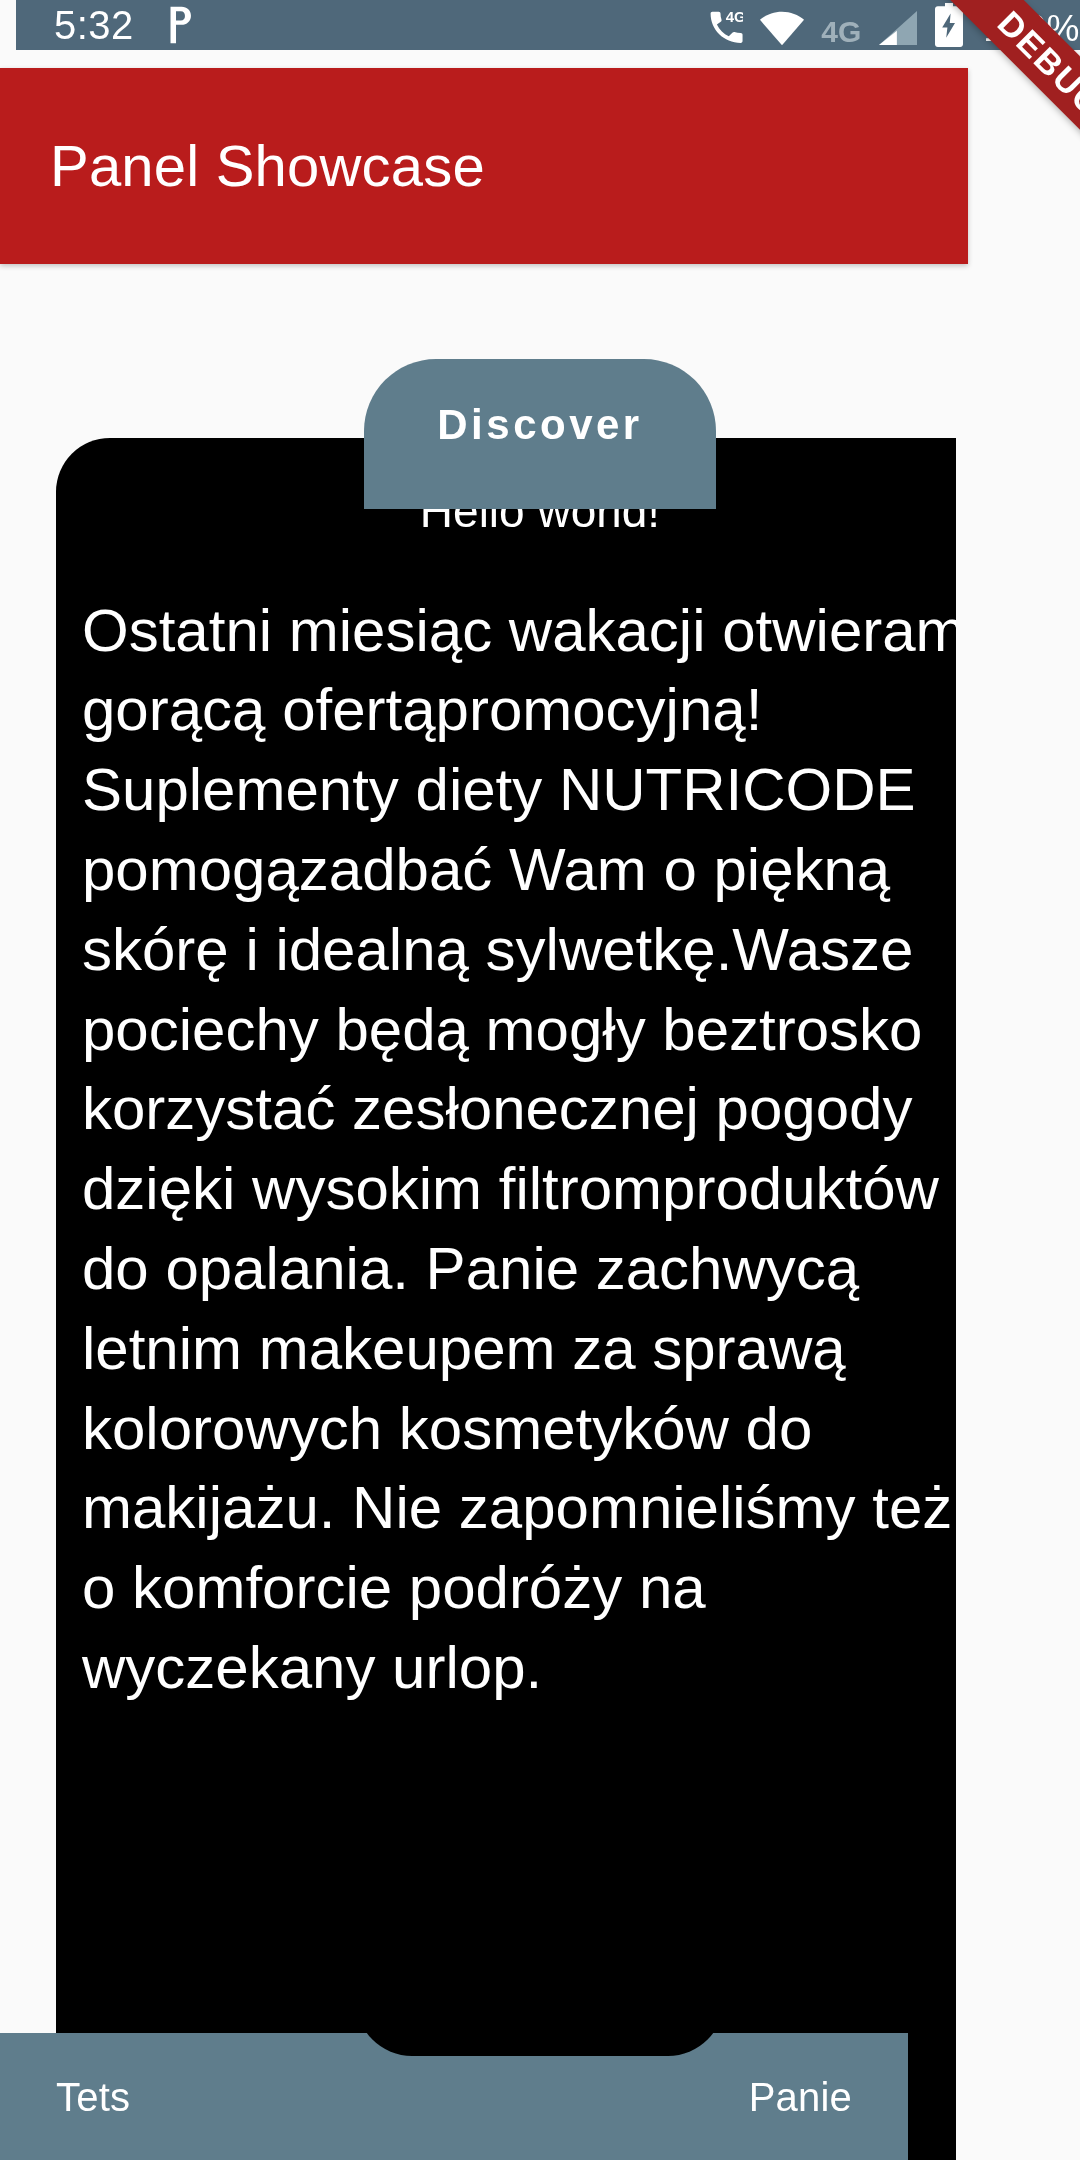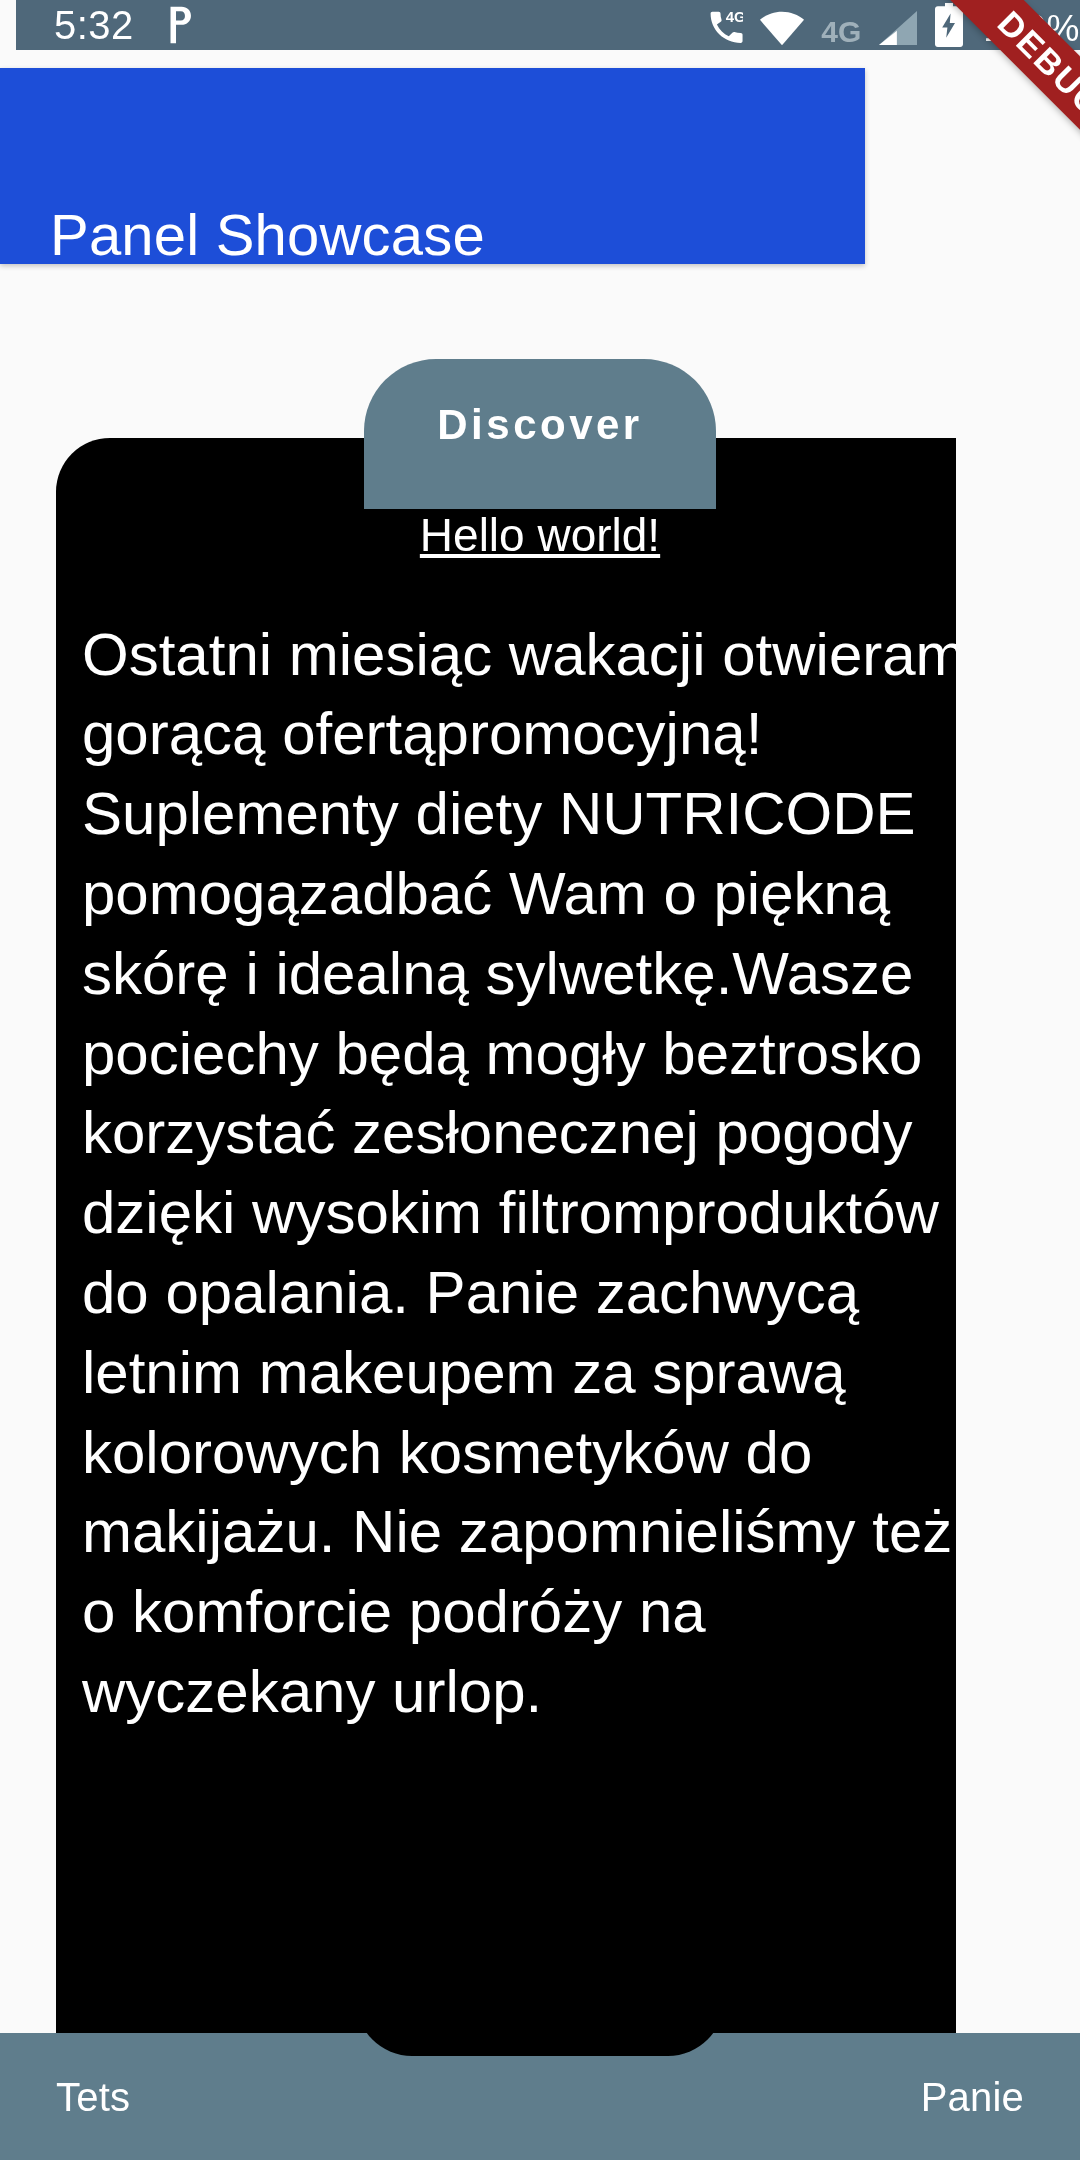--- a/index.html
+++ b/index.html
@@ -86,25 +86,25 @@
     transform-origin: center center;
     left: 21px;
     top: 38px;
     box-shadow: 0 2px 6px rgba(0,0,0,0.25);
   }
 
   
   #app-bar {
     position: absolute;
     top: 68px; left: 0;
-    width: 865px;
+    width: 968px;
     height: 196px;
-    background: #1d4ed8;
-    display: flex;
-    align-items: flex-end;
+    background: #b91c1c;
+    display: flex;
+    align-items: center;
     z-index: 20;
     box-shadow: 0 2px 5px rgba(0,0,0,0.22);
   }
   #app-bar-title {
     color: #ffffff;
     font-size: 58px;
     font-weight: 400;
     margin-left: 50px;
     letter-spacing: 0.2px;
     line-height: 1;
@@ -153,23 +153,22 @@
     height: 1804px;
     background: #000000;
     border-radius: 54px 54px 0 0;
     z-index: 10;
     overflow: hidden;
   }
   #panel-heading {
     color: #ffffff;
     font-size: 46px;
     text-align: center;
-    margin-top: 72px;
+    margin-top: 48px;
     line-height: 1.1;
-    text-decoration: underline;
   }
   #panel-body {
     color: #ffffff;
     font-size: 60px;
     line-height: 1.33;
     padding: 0 26px 0 26px;
     margin-top: 54px;
     text-align: left;
     word-spacing: 0px;
   }
@@ -184,21 +183,21 @@
     background: #000000;
     border-radius: 0 0 56px 56px;
     z-index: 14;
   }
 
   
   #bottom-bar {
     position: absolute;
     left: 0;
     bottom: 0;
-    width: 1080px;
+    width: 908px;
     height: 127px;
     background: #5f7d8c;
     z-index: 13;
     display: flex;
     align-items: center;
     justify-content: space-between;
     box-sizing: border-box;
     padding: 0 56px;
   }
   .bottom-bar-action {

